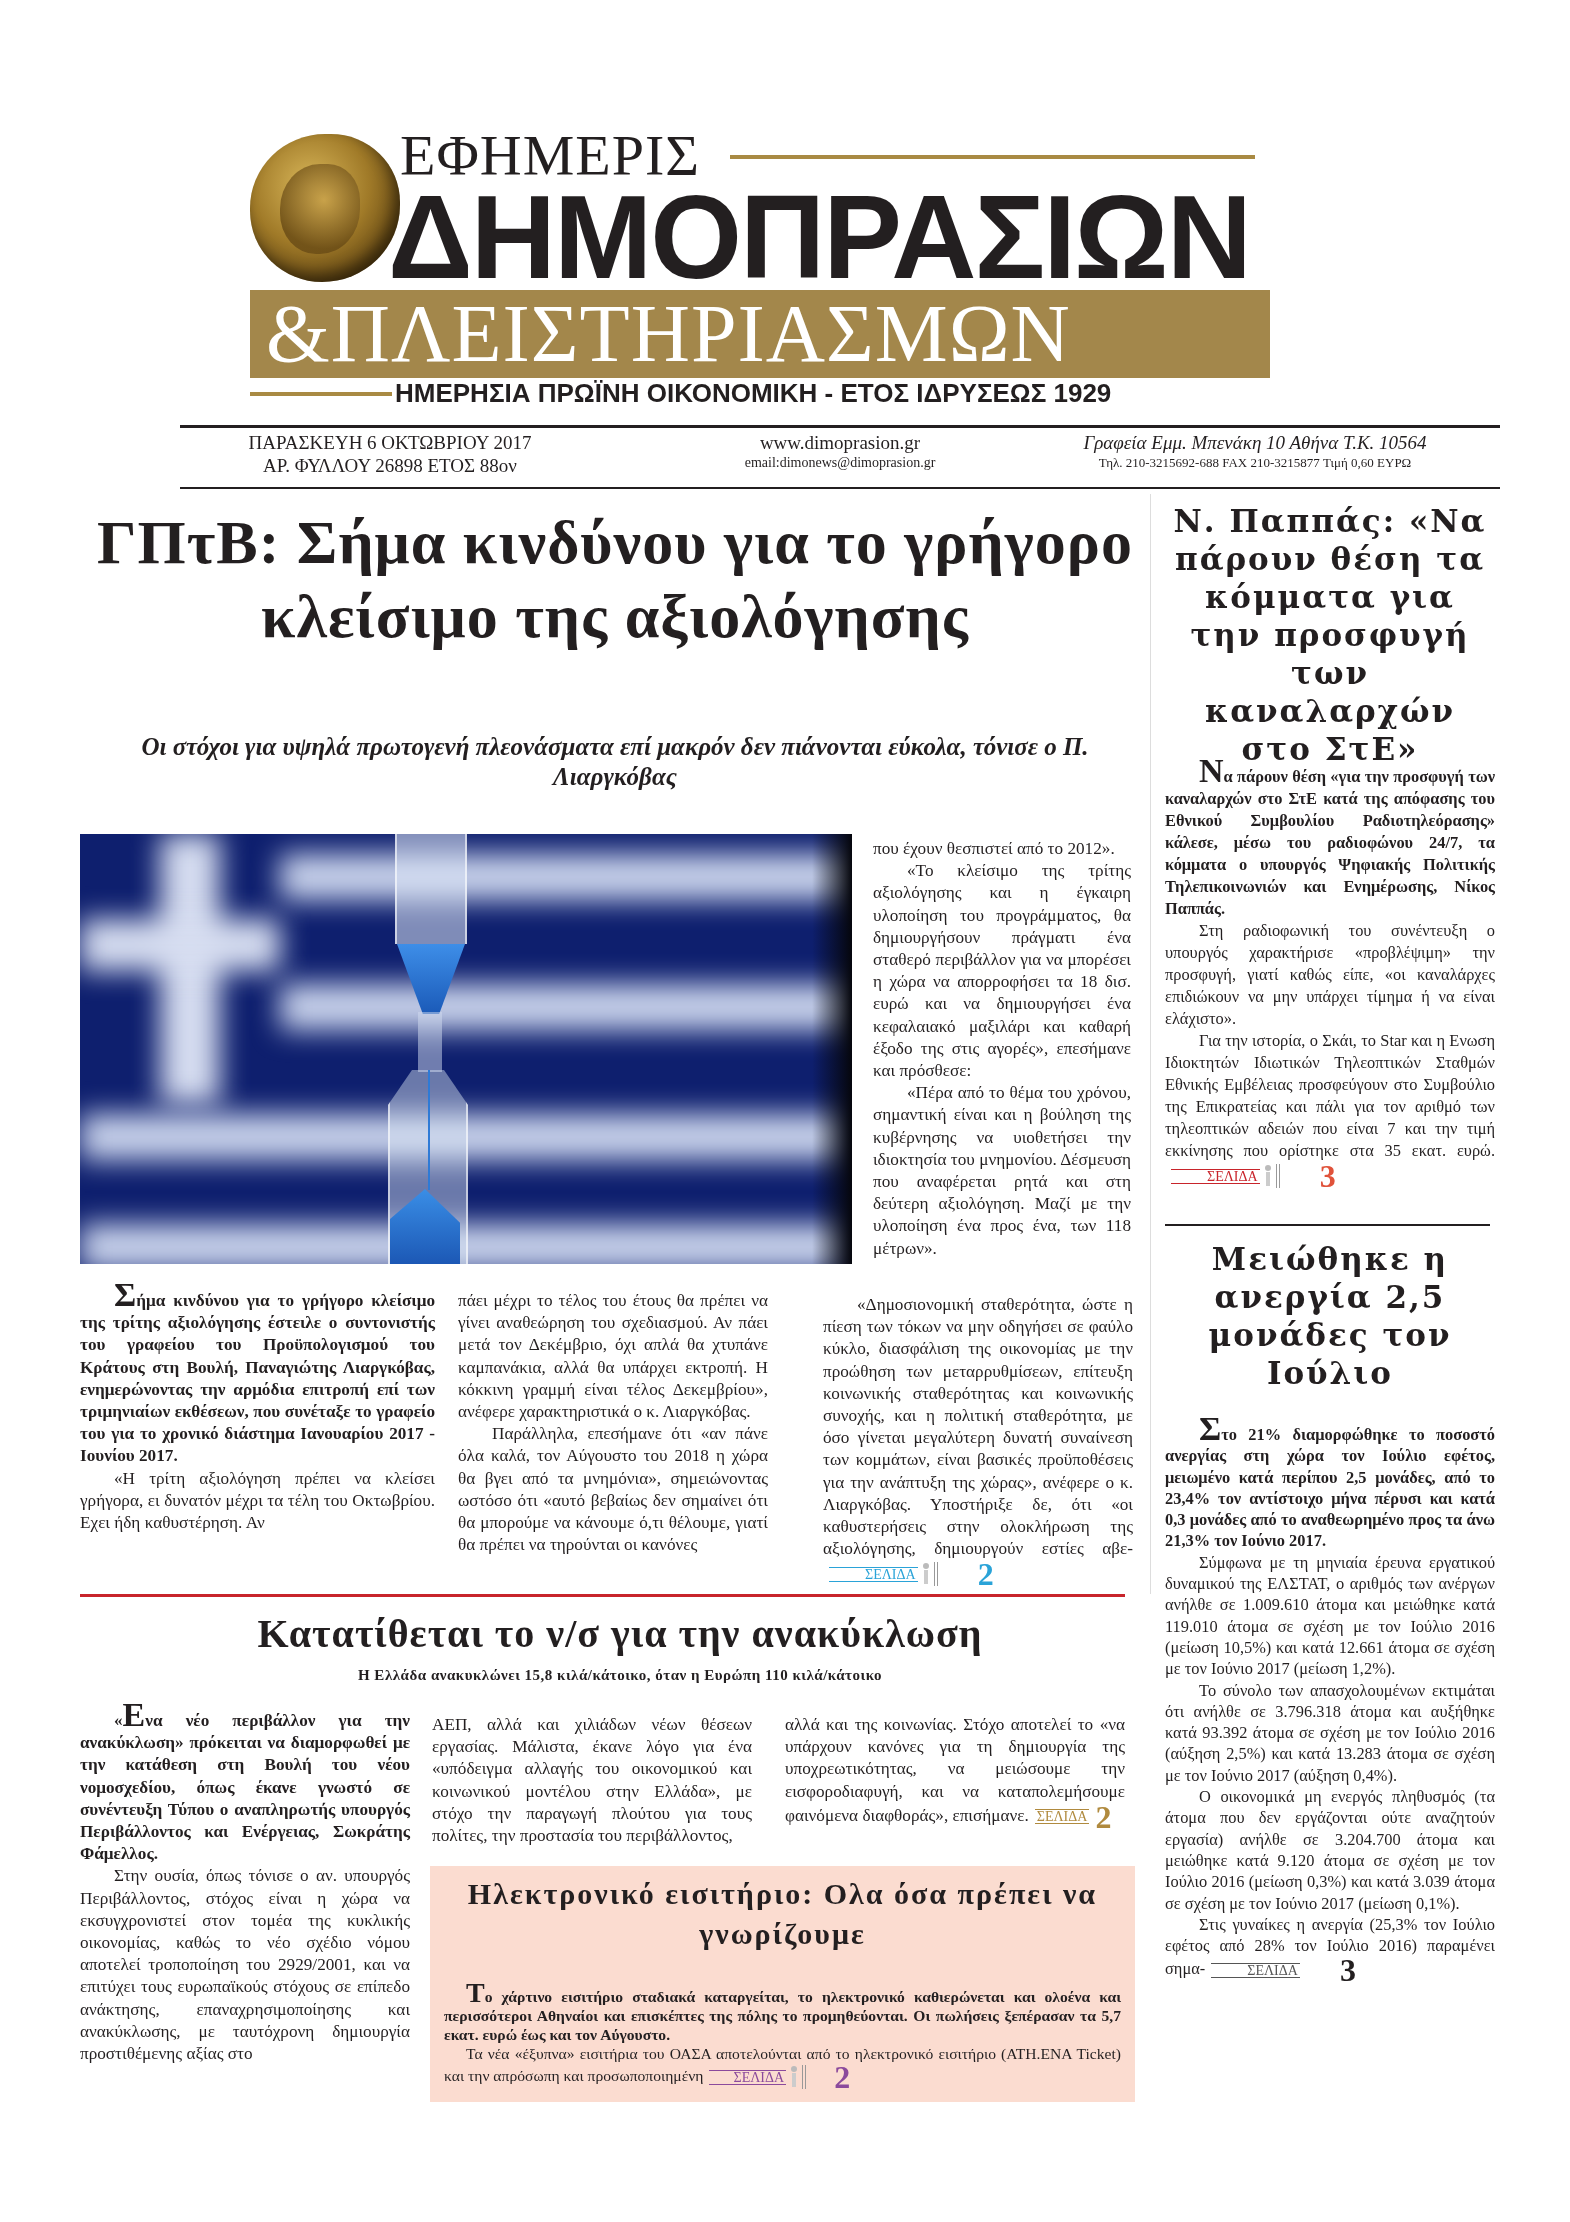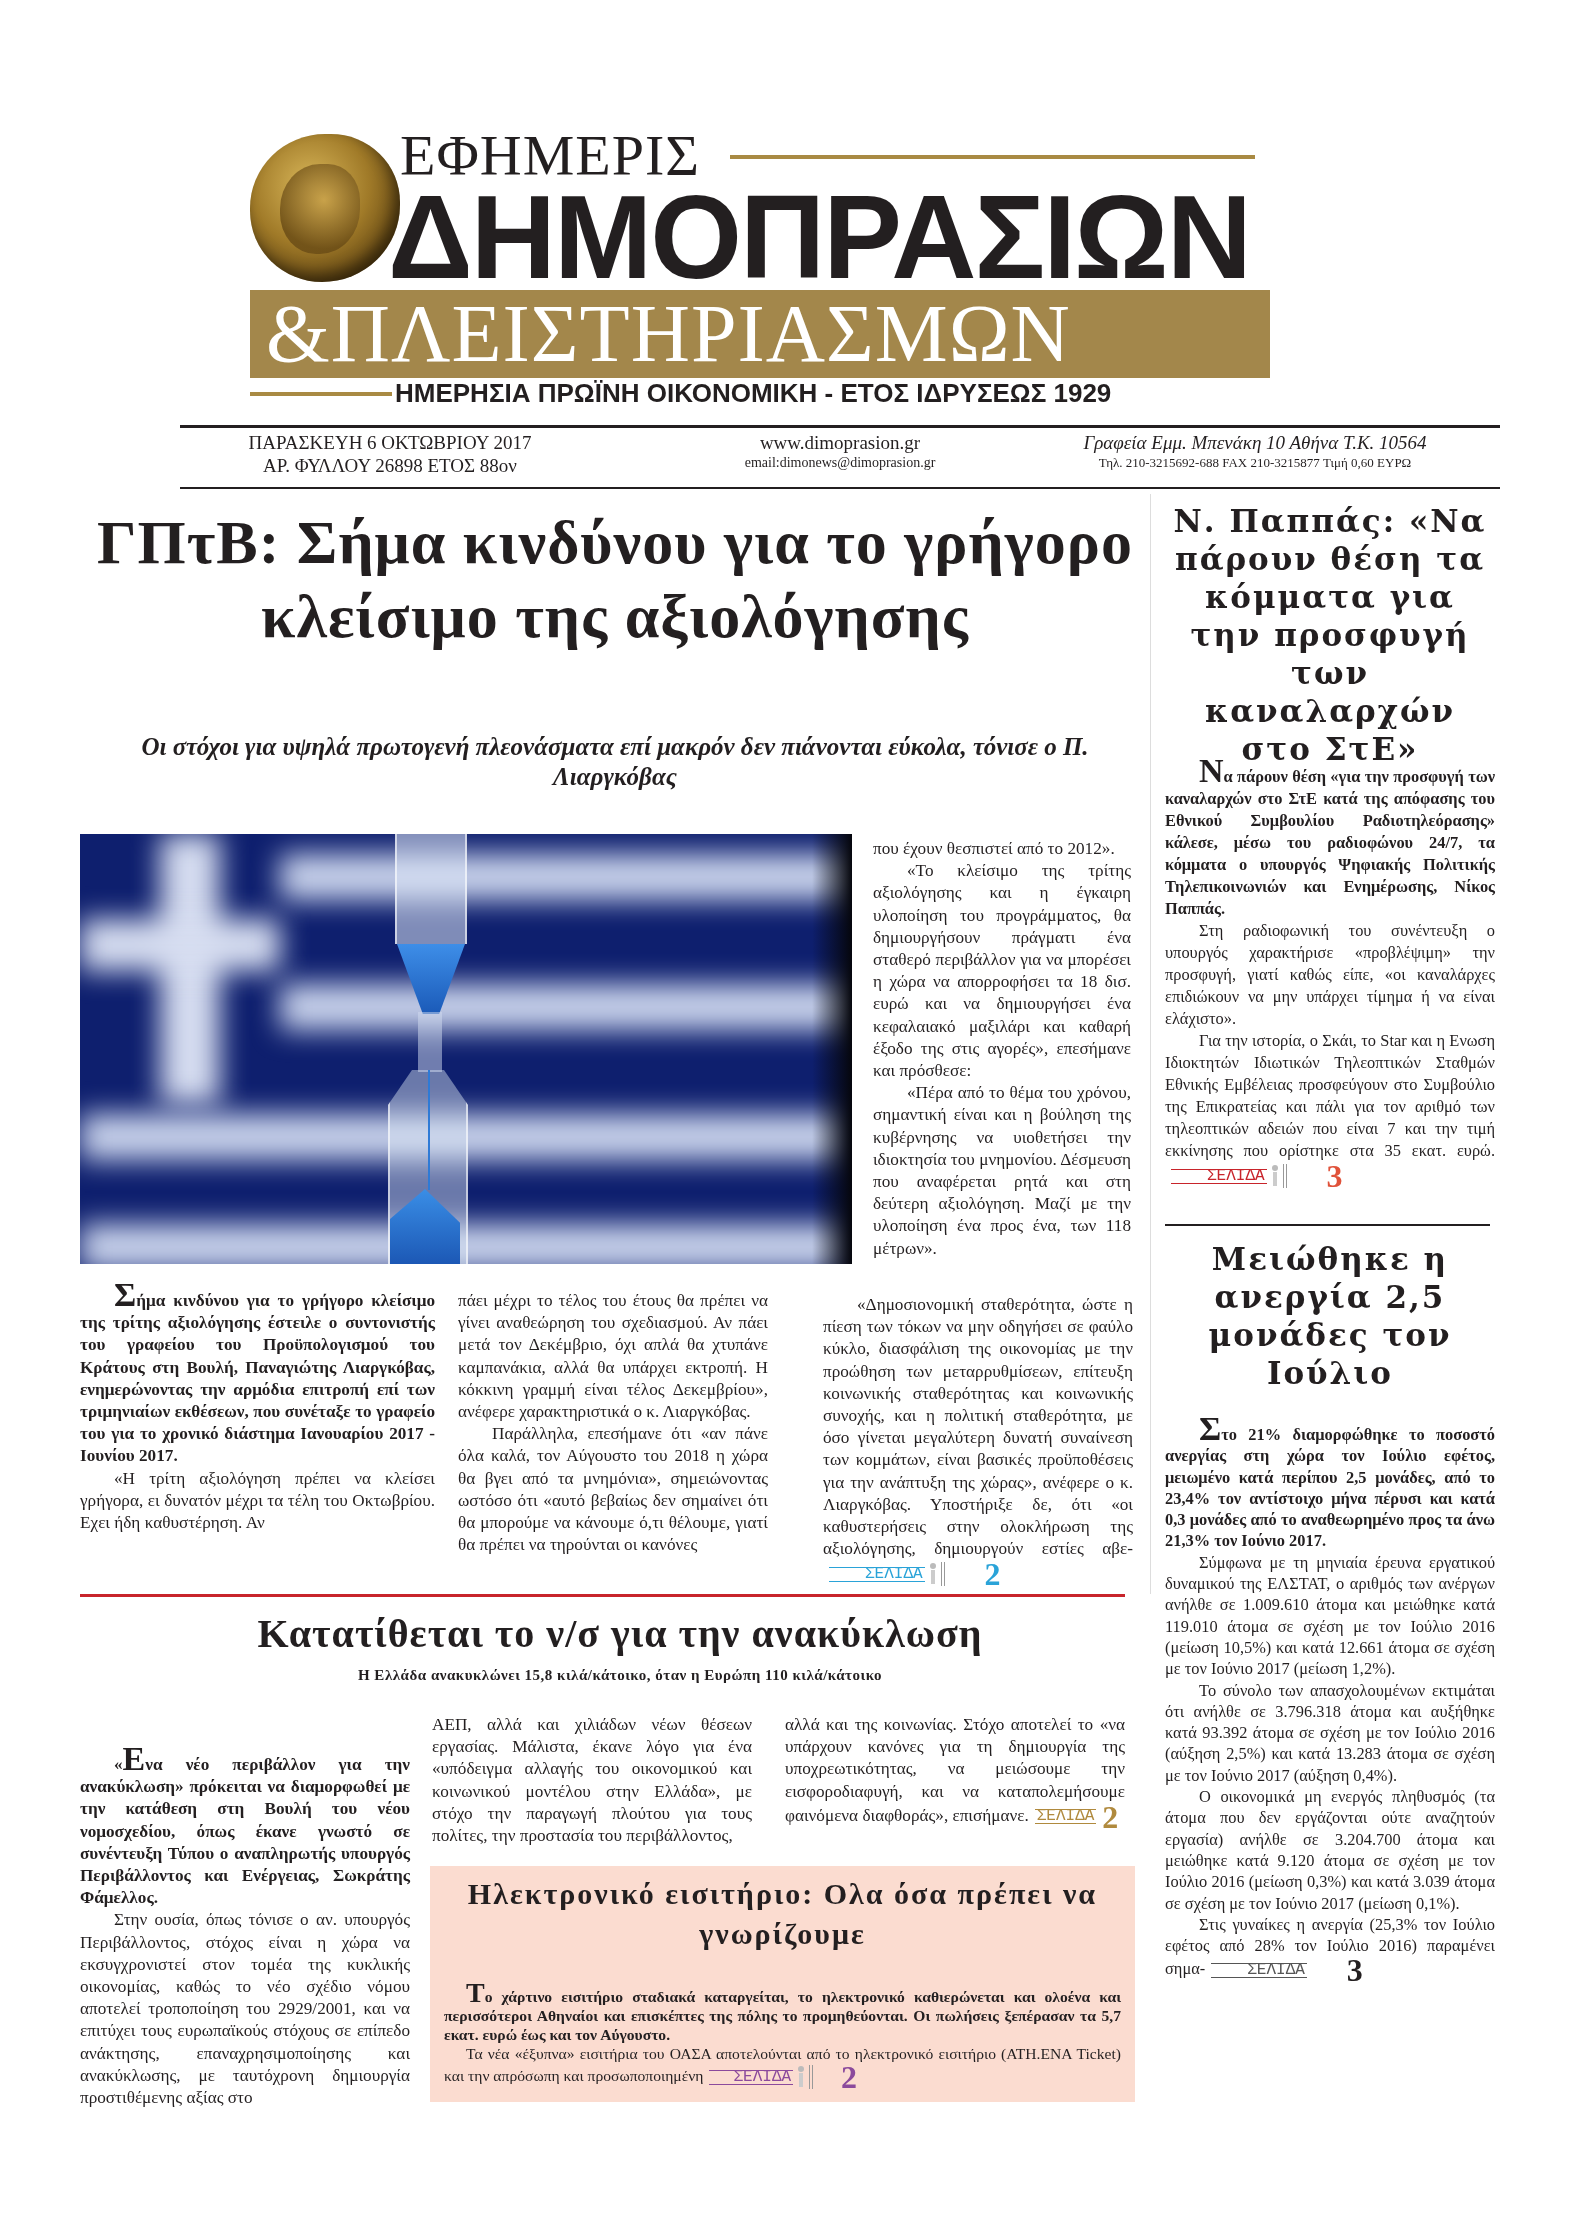--- a/index.html
+++ b/index.html
@@ -49,21 +49,21 @@
   .hourglass-bottom { position: absolute; left: 308px; top: 236px; width: 80px; height: 194px; background: rgba(220,230,245,0.45); border-left: 2px solid rgba(255,255,255,.6); border-right: 2px solid rgba(255,255,255,.6); clip-path: polygon(30% 0,70% 0,100% 18%,100% 100%,0 100%,0 18%); }
   .hourglass-sand-bottom { position: absolute; left: 310px; top: 355px; width: 70px; height: 75px; background: linear-gradient(180deg,#3a8ee6,#1c58b5); clip-path: polygon(50% 0,100% 45%,100% 100%,0 100%,0 40%); }
   .sand-stream { position: absolute; left: 348px; top: 236px; width: 2px; height: 120px; background: #2e7ad6; }
 
   
   .col { position: absolute; font-family: "Liberation Serif", serif; font-size: 17.2px; line-height: 22.2px; color: #231f20; text-align: justify; }
   .col p { text-indent: 34px; }
   .col p.noind { text-indent: 0; }
   .col .lead { font-weight: 700; }
   .col .drop { font-size: 34px; font-weight: 700; line-height: 22px; }
-  .seldia { display: inline-block; vertical-align: middle; font-family: Liberation Mono, monospace; font-size: 16px; border-top: 1px solid; border-bottom: 1px solid; padding: 0 2px; margin-left: 6px; line-height: 13px; }
+  .seldia { display: inline-block; vertical-align: middle; font-family: Liberation Serif, serif; font-size: 14px; border-top: 1px solid; border-bottom: 1px solid; padding: 0 2px; margin-left: 6px; line-height: 13px; }
   .selnum { display: inline-block; vertical-align: middle; font-family: "Liberation Serif", serif; font-weight: 700; font-size: 32px; line-height: 28px; margin-left: 6px; }
   .figure-icon { display: inline-block; vertical-align: middle; width: 12px; height: 22px; margin-left: 2px; position: relative; }
   .figure-icon::before { content: ""; position: absolute; left: 3px; top: 0; width: 6px; height: 6px; border-radius: 50%; background: #bbb; }
   .figure-icon::after { content: ""; position: absolute; left: 4px; top: 7px; width: 4px; height: 14px; background: #ccc; }
   .door-icon { display: inline-block; vertical-align: middle; width: 4px; height: 24px; border-left: 1px solid #999; border-right: 1px solid #999; margin-left: 2px; }
 
   .red-rule { position: absolute; left: 80px; top: 1594px; width: 1045px; height: 3px; background: #c8242b; }
   .right-rule { position: absolute; background: #231f20; height: 2px; }
   .vsep { position: absolute; left: 1150px; top: 494px; width: 1px; height: 1100px; background: #ddd; }
 
@@ -165,21 +165,21 @@
   <p><span class="drop">Σ</span><span class="lead">το 21% διαμορφώθηκε το ποσοστό ανεργίας στη χώρα τον Ιούλιο εφέτος, μειωμένο κατά περίπου 2,5 μονάδες, από το 23,4% τον αντίστοιχο μήνα πέρυσι και κατά 0,3 μονάδες από το αναθεωρημένο προς τα άνω 21,3% τον Ιούνιο 2017.</span></p>
   <p>Σύμφωνα με τη μηνιαία έρευνα εργατικού δυναμικού της ΕΛΣΤΑΤ, ο αριθμός των ανέργων ανήλθε σε 1.009.610 άτομα και μειώθηκε κατά 119.010 άτομα σε σχέση με τον Ιούλιο 2016 (μείωση 10,5%) και κατά 12.661 άτομα σε σχέση με τον Ιούνιο 2017 (μείωση 1,2%).</p>
   <p>Το σύνολο των απασχολουμένων εκτιμάται ότι ανήλθε σε 3.796.318 άτομα και αυξήθηκε κατά 93.392 άτομα σε σχέση με τον Ιούλιο 2016 (αύξηση 2,5%) και κατά 13.283 άτομα σε σχέση με τον Ιούνιο 2017 (αύξηση 0,4%).</p>
   <p>Ο οικονομικά μη ενεργός πληθυσμός (τα άτομα που δεν εργάζονται ούτε αναζητούν εργασία) ανήλθε σε 3.204.700 άτομα και μειώθηκε κατά 9.120 άτομα σε σχέση με τον Ιούλιο 2016 (μείωση 0,3%) και κατά 3.039 άτομα σε σχέση με τον Ιούνιο 2017 (μείωση 0,1%).</p>
   <p><span>Στις γυναίκες η ανεργία (25,3% τον Ιούλιο εφέτος από 28% τον Ιούλιο 2016) παραμένει σημα-</span><span class="seldia" style="color:#555;">ΣΕΛΙΔΑ</span><span class="selnum" style="color:#231f20;">3</span></p>
 </div>
 
 <h2 class="rec-title">Κατατίθεται το ν/σ για την ανακύκλωση</h2>
 <div class="rec-sub">Η Ελλάδα ανακυκλώνει 15,8 κιλά/κάτοικο, όταν η Ευρώπη 110 κιλά/κάτοικο</div>
 
-<div class="col" style="left:80px;top:1704px;width:330px;margin-top:44px;">
+<div class="col" style="left:80px;top:1704px;width:330px;">
   <p><span class="lead">«</span><span class="drop">Ε</span><span class="lead">να νέο περιβάλλον για την ανακύκλωση» πρόκειται να διαμορφωθεί με την κατάθεση στη Βουλή του νέου νομοσχεδίου, όπως έκανε γνωστό σε συνέντευξη Τύπου ο αναπληρωτής υπουργός Περιβάλλοντος και Ενέργειας, Σωκράτης Φάμελλος.</span></p>
   <p>Στην ουσία, όπως τόνισε ο αν. υπουργός Περιβάλλοντος, στόχος είναι η χώρα να εκσυγχρονιστεί στον τομέα της κυκλικής οικονομίας, καθώς το νέο σχέδιο νόμου αποτελεί τροποποίηση του 2929/2001, και να επιτύχει τους ευρωπαϊκούς στόχους σε επίπεδο ανάκτησης, επαναχρησιμοποίησης και ανακύκλωσης, με ταυτόχρονη δημιουργία προστιθέμενης αξίας στο</p>
 </div>
 <div class="col" style="left:432px;top:1714px;width:320px;">
   <p class="noind">ΑΕΠ, αλλά και χιλιάδων νέων θέσεων εργασίας. Μάλιστα, έκανε λόγο για ένα «υπόδειγμα αλλαγής του οικονομικού και κοινωνικού μοντέλου στην Ελλάδα», με στόχο την παραγωγή πλούτου για τους πολίτες, την προστασία του περιβάλλοντος,</p>
 </div>
 <div class="col" style="left:785px;top:1714px;width:340px;">
   <p class="noind"><span>αλλά και της κοινωνίας. Στόχο αποτελεί το «να υπάρχουν κανόνες για τη δημιουργία της υποχρεωτικότητας, να μειώσουμε την εισφοροδιαφυγή, και να καταπολεμήσουμε φαινόμενα διαφθοράς», επισήμανε.</span><span class="seldia" style="color:#b08a3e;">ΣΕΛΙΔΑ</span><span class="selnum" style="color:#b08a3e;">2</span></p>
 </div>
 

